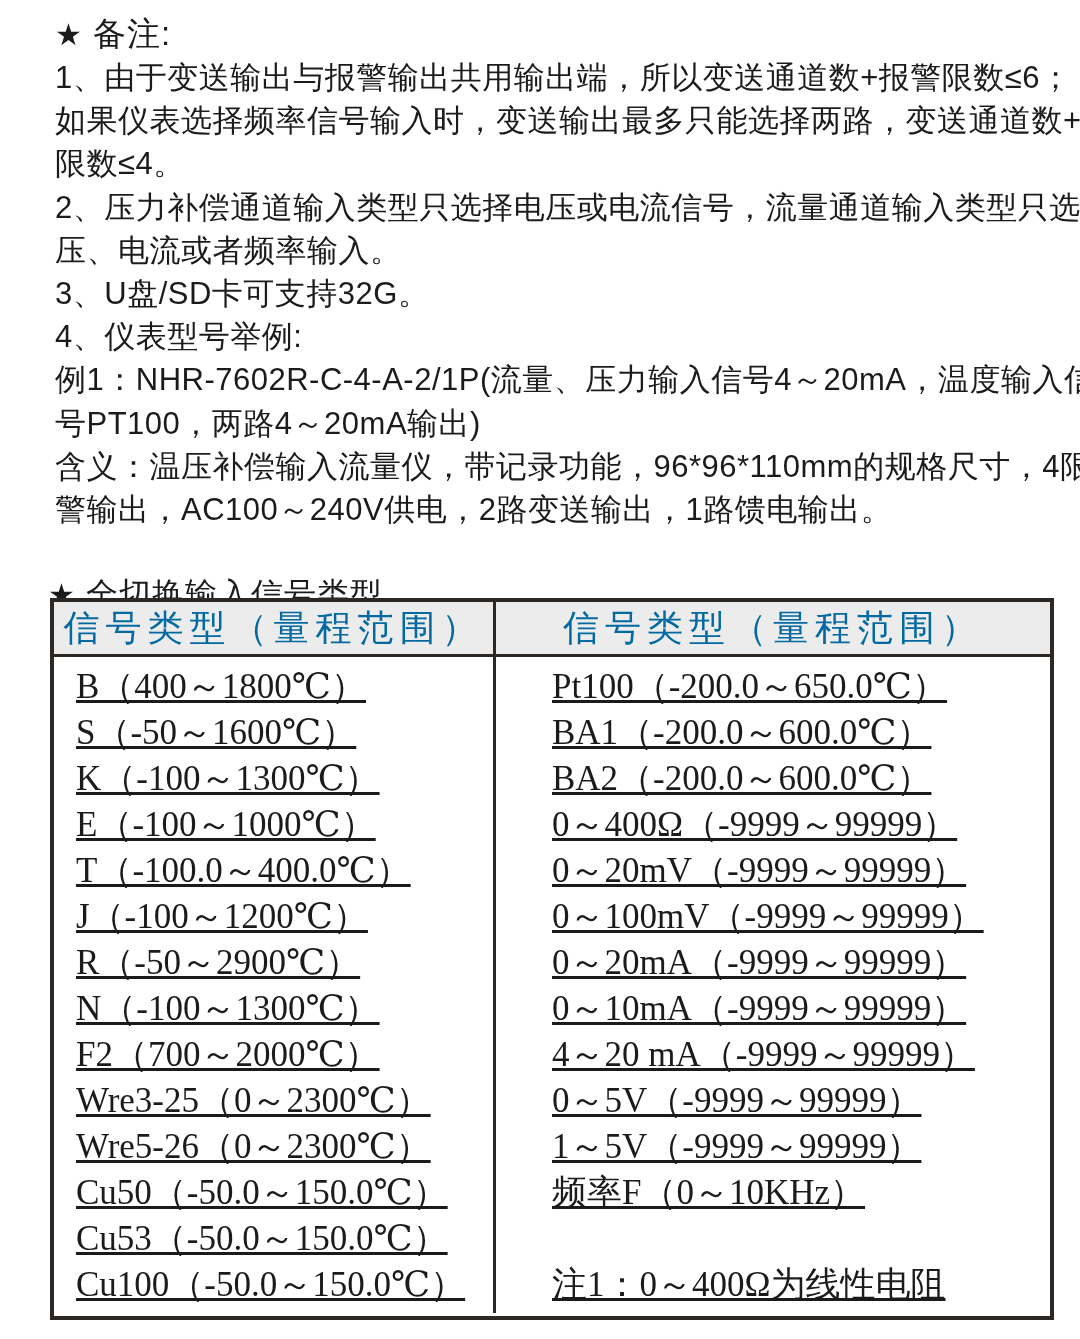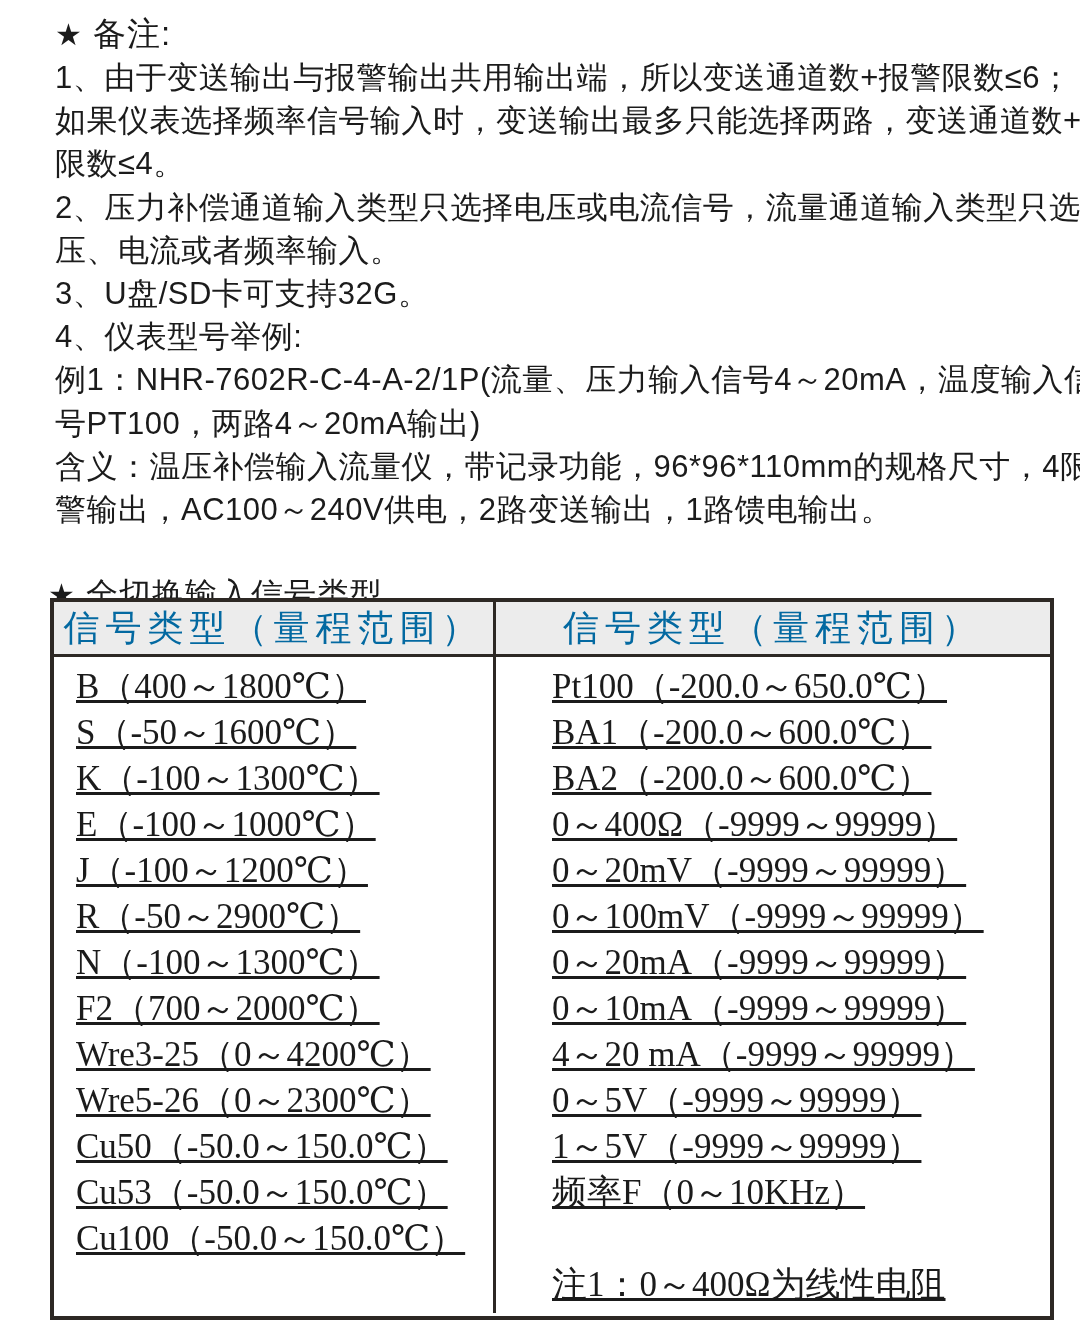--- a/index.html
+++ b/index.html
@@ -60,25 +60,26 @@
     <div class="sig-header">
       <div class="hcell left">信号类型（量程范围）</div>
       <div class="hcell right">信号类型（量程范围）</div>
     </div>
     <div class="sig-body">
       <div class="col left">
         <div class="trow">B（400～1800℃）</div>
         <div class="trow">S（-50～1600℃）</div>
         <div class="trow">K（-100～1300℃）</div>
         <div class="trow">E（-100～1000℃）</div>
+        <div class="trow">T（-100.0～400.0℃）</div>
         <div class="trow">J（-100～1200℃）</div>
         <div class="trow">R（-50～2900℃）</div>
         <div class="trow">N（-100～1300℃）</div>
         <div class="trow">F2（700～2000℃）</div>
-        <div class="trow">Wre3-25（0～4200℃）</div>
+        <div class="trow">Wre3-25（0～2300℃）</div>
         <div class="trow">Wre5-26（0～2300℃）</div>
         <div class="trow">Cu50（-50.0～150.0℃）</div>
         <div class="trow">Cu53（-50.0～150.0℃）</div>
         <div class="trow">Cu100（-50.0～150.0℃）</div>
       </div>
       <div class="col right">
         <div class="trow">Pt100（-200.0～650.0℃）</div>
         <div class="trow">BA1（-200.0～600.0℃）</div>
         <div class="trow">BA2（-200.0～600.0℃）</div>
         <div class="trow">0～400Ω（-9999～99999）</div>

